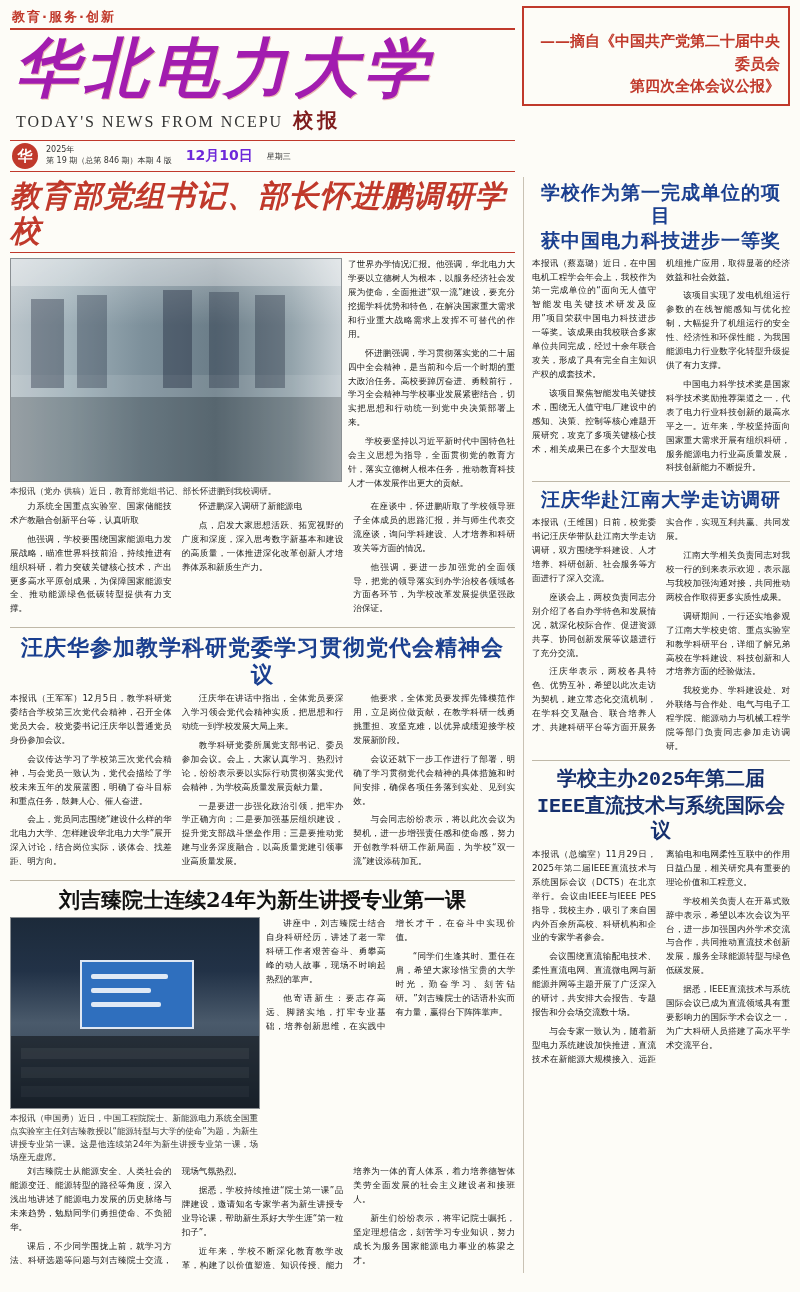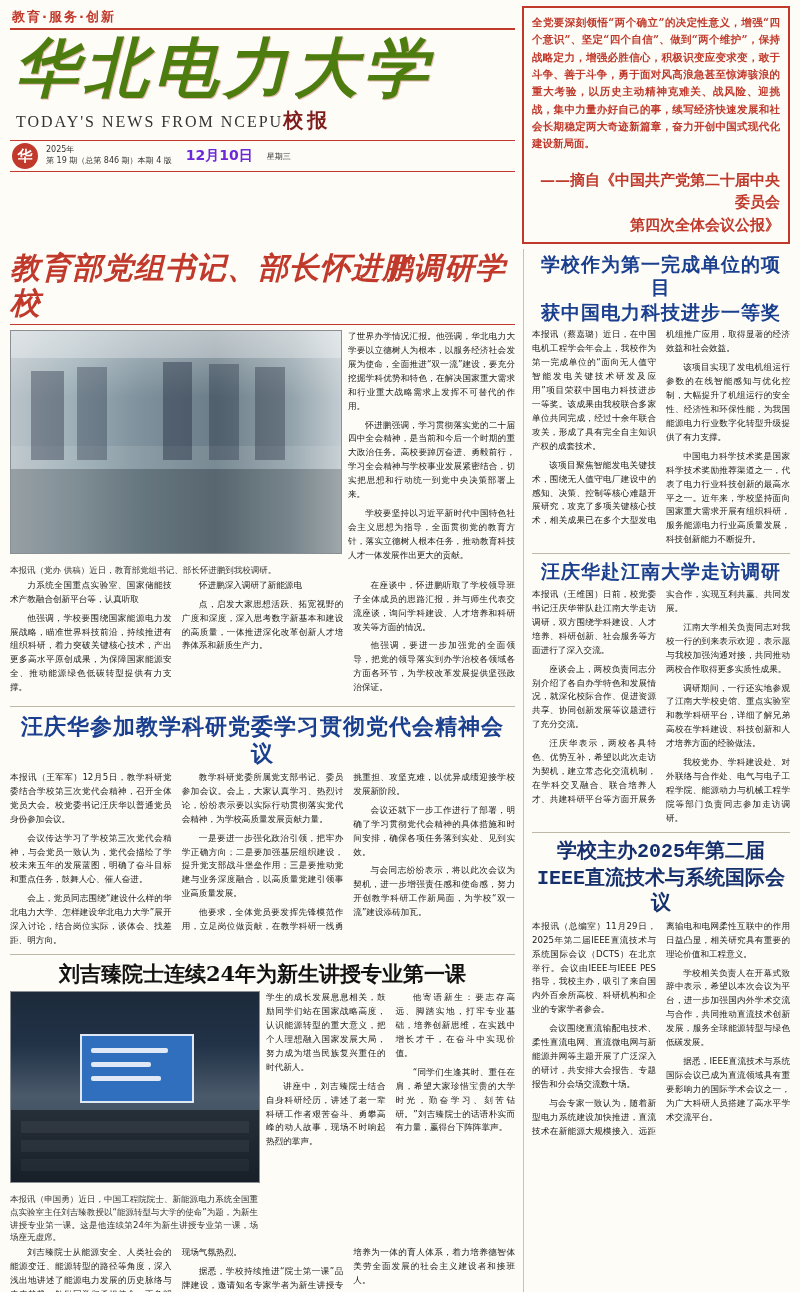--- a/index.html
+++ b/index.html
@@ -12,26 +12,26 @@
   }
   .page{position:relative;width:800px;height:1292px;box-sizing:border-box;padding:6px 10px 4px 10px;}
 
   
   .masthead{display:flex;align-items:flex-start;justify-content:space-between;}
   .mast-left{width:505px;}
   .slogan{font-size:13px;letter-spacing:2px;color:#c0392b;font-weight:bold;margin:2px 0 2px 2px;}
   .hr-red{height:2px;background:#c0392b;margin:2px 0 4px 0;}
   .title-cn{
     font-family:"DejaVu Serif","Liberation Serif",serif;
-    font-size:64px;font-weight:bold;color:#4d7c0f;
+    font-size:64px;font-weight:bold;color:#a21caf;
     letter-spacing:6px;line-height:1.05;margin:2px 0 0 4px;
     font-style:italic;
     text-shadow:1px 1px 0 rgba(192,57,43,.35);
   }
-  .sub-en{display:flex;align-items:baseline;margin:6px 0 0 6px;}
+  .sub-en{display:flex;align-items:baseline;gap:10px;margin:6px 0 0 6px;}
   .sub-en .en{font-size:16px;letter-spacing:2px;color:#333;font-family:"Liberation Serif",serif;}
   .sub-en .cn{font-size:20px;color:#7f1d1d;font-weight:bold;letter-spacing:4px;}
   .issue{display:flex;align-items:center;gap:8px;margin-top:6px;border-top:1px solid #c0392b;border-bottom:1px solid #c0392b;padding:2px 2px;}
   .logo-circle{width:26px;height:26px;border-radius:50%;background:#c0392b;color:#fff;font-size:15px;display:flex;align-items:center;justify-content:center;font-weight:bold;flex:none;}
   .issue-col{font-size:8px;line-height:1.35;color:#333;}
   .issue-date{font-size:14px;font-weight:bold;color:#6d28d9;margin:0 6px;}
   .issue-small{font-size:8px;color:#333;}
 
   
   .redbox{
@@ -83,21 +83,21 @@
   .photo.hall{height:190px;
     background-image:
       linear-gradient(180deg,#1c2a3a 0%,#223247 28%,#4a5a6b 55%,#2b3a4b 100%);
   }
   .photo .ov{position:absolute;inset:0;}
   .ov .band{position:absolute;background:rgba(255,255,255,.10);}
   .ov .dark{position:absolute;background:rgba(0,0,0,.18);}
   .screenbox{position:absolute;left:28%;top:22%;width:44%;height:34%;background:#2f6fbe;border:2px solid #dfe7f3;}
   .screenbox .sline{position:absolute;left:8%;background:rgba(255,255,255,.85);height:5px;border-radius:2px;}
 
-  .cap{font-size:8.5px;color:#333;line-height:1.5;margin-top:10px;text-align:justify;}
+  .cap{font-size:8.5px;color:#333;line-height:1.5;margin-top:3px;text-align:justify;}
 
   .cols2{column-count:2;column-gap:12px;}
   .cols3{column-count:3;column-gap:10px;}
   .cols2r{column-count:2;column-gap:10px;}
   p.body{font-size:8.6px;line-height:1.62;text-align:justify;margin:0 0 5px 0;text-indent:2em;color:#1a1a1a;}
   p.body.lead{text-indent:0;}
 </style>
 </head>
 <body>
 
@@ -117,21 +117,20 @@
         <div class="issue-col">
           <div>2025年</div>
           <div class="issue-small">第 19 期（总第 846 期）本期 4 版</div>
         </div>
         <div class="issue-date">12月10日</div>
         <div class="issue-small">星期三</div>
       </div>
     </div>
 
     <div class="redbox">
-      <div>全党要深刻领悟“两个确立”的决定性意义，增强“四个意识”、坚定“四个自信”、做到“两个维护”，保持战略定力，增强必胜信心，积极识变应变求变，敢于斗争、善于斗争，勇于面对风高浪急甚至惊涛骇浪的重大考验，以历史主动精神克难关、战风险、迎挑战，集中力量办好自己的事，续写经济快速发展和社会长期稳定两大奇迹新篇章，奋力开创中国式现代化建设新局面。</div>
       <div class="src">
         <div>——摘自《中国共产党第二十届中央委员会</div>
         <div>第四次全体会议公报》</div>
       </div>
     </div>
   </div>
 
   <div class="body-wrap">
 
     <div class="col-left">
@@ -179,20 +178,21 @@
         </div>
       </div>
 
       <div class="rule-gray"></div>
 
       <div class="headline-blue">汪庆华参加教学科研党委学习贯彻党代会精神会议</div>
       <div class="cols3">
         <p class="body lead">本报讯（王军军）12月5日，教学科研党委结合学校第三次党代会精神，召开全体党员大会。校党委书记汪庆华以普通党员身份参加会议。</p>
         <p class="body">会议传达学习了学校第三次党代会精神，与会党员一致认为，党代会描绘了学校未来五年的发展蓝图，明确了奋斗目标和重点任务，鼓舞人心、催人奋进。</p>
         <p class="body">会上，党员同志围绕“建设什么样的华北电力大学、怎样建设华北电力大学”展开深入讨论，结合岗位实际，谈体会、找差距、明方向。</p>
+        <p class="body">汪庆华在讲话中指出，全体党员要深入学习领会党代会精神实质，把思想和行动统一到学校发展大局上来。</p>
         <p class="body">教学科研党委所属党支部书记、委员参加会议。会上，大家认真学习、热烈讨论，纷纷表示要以实际行动贯彻落实党代会精神，为学校高质量发展贡献力量。</p>
         <p class="body">一是要进一步强化政治引领，把牢办学正确方向；二是要加强基层组织建设，提升党支部战斗堡垒作用；三是要推动党建与业务深度融合，以高质量党建引领事业高质量发展。</p>
         <p class="body">他要求，全体党员要发挥先锋模范作用，立足岗位做贡献，在教学科研一线勇挑重担、攻坚克难，以优异成绩迎接学校发展新阶段。</p>
         <p class="body">会议还就下一步工作进行了部署，明确了学习贯彻党代会精神的具体措施和时间安排，确保各项任务落到实处、见到实效。</p>
         <p class="body">与会同志纷纷表示，将以此次会议为契机，进一步增强责任感和使命感，努力开创教学科研工作新局面，为学校“双一流”建设添砖加瓦。</p>
       </div>
 
       <div class="rule-gray"></div>
 
       <div class="headline-dark">刘吉臻院士连续24年为新生讲授专业第一课</div>
@@ -208,21 +208,20 @@
               <div class="dark" style="left:0;top:62%;width:100%;height:38%;background:rgba(0,0,0,.45);"></div>
               <div class="band" style="left:4%;top:68%;width:92%;height:6%;background:rgba(255,255,255,.06);"></div>
               <div class="band" style="left:4%;top:78%;width:92%;height:6%;background:rgba(255,255,255,.05);"></div>
               <div class="band" style="left:4%;top:88%;width:92%;height:6%;background:rgba(255,255,255,.04);"></div>
             </div>
           </div>
           <div class="cap">本报讯（申国勇）近日，中国工程院院士、新能源电力系统全国重点实验室主任刘吉臻教授以“能源转型与大学的使命”为题，为新生讲授专业第一课。这是他连续第24年为新生讲授专业第一课，场场座无虚席。</div>
         </div>
         <div style="width:249px;">
           <div class="cols2r">
-            <p class="body lead">学生的成长发展息息相关，鼓励同学们站在国家战略高度，认识能源转型的重大意义，把个人理想融入国家发展大局，努力成为堪当民族复兴重任的时代新人。</p>
             <p class="body">讲座中，刘吉臻院士结合自身科研经历，讲述了老一辈科研工作者艰苦奋斗、勇攀高峰的动人故事，现场不时响起热烈的掌声。</p>
             <p class="body">他寄语新生：要志存高远、脚踏实地，打牢专业基础，培养创新思维，在实践中增长才干，在奋斗中实现价值。</p>
             <p class="body">“同学们生逢其时、重任在肩，希望大家珍惜宝贵的大学时光，勤奋学习、刻苦钻研。”刘吉臻院士的话语朴实而有力量，赢得台下阵阵掌声。</p>
           </div>
         </div>
       </div>
       <div class="cols3" style="margin-top:2px;">
         <p class="body">刘吉臻院士从能源安全、人类社会的能源变迁、能源转型的路径等角度，深入浅出地讲述了能源电力发展的历史脉络与未来趋势，勉励同学们勇担使命、不负韶华。</p>
         <p class="body">课后，不少同学围拢上前，就学习方法、科研选题等问题与刘吉臻院士交流，现场气氛热烈。</p>
         <p class="body">据悉，学校持续推进“院士第一课”品牌建设，邀请知名专家学者为新生讲授专业导论课，帮助新生系好大学生涯“第一粒扣子”。</p>

